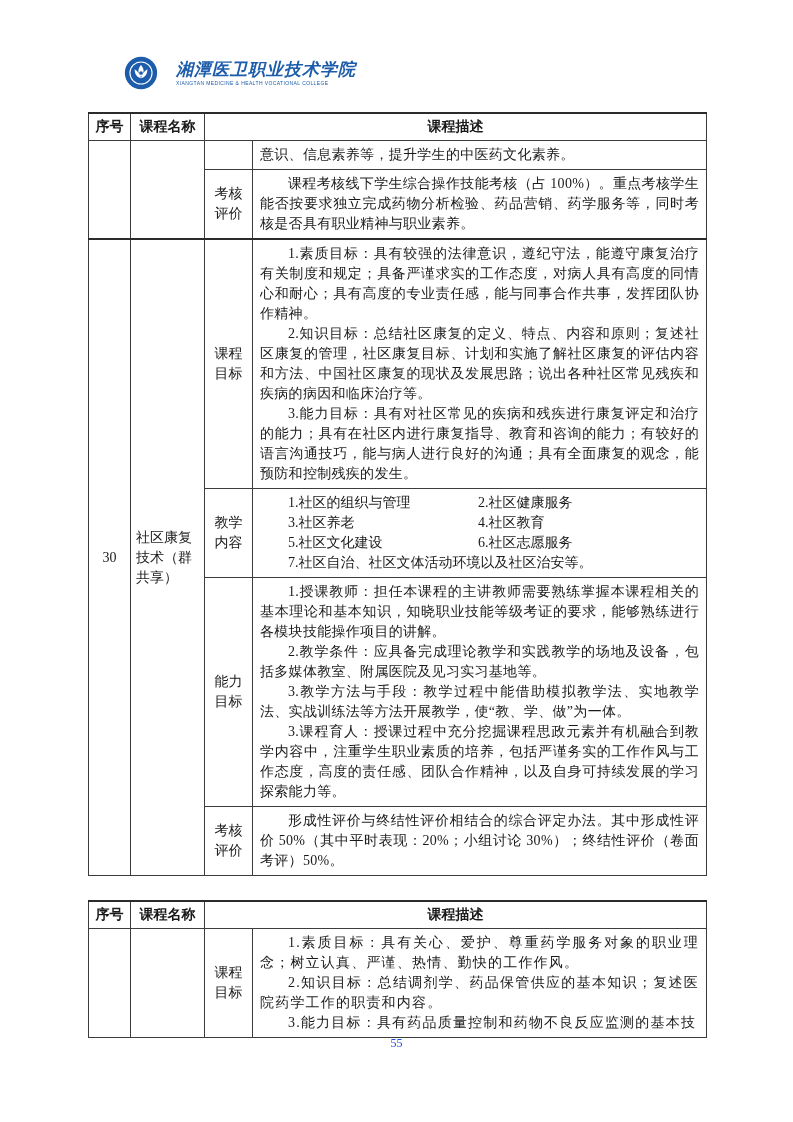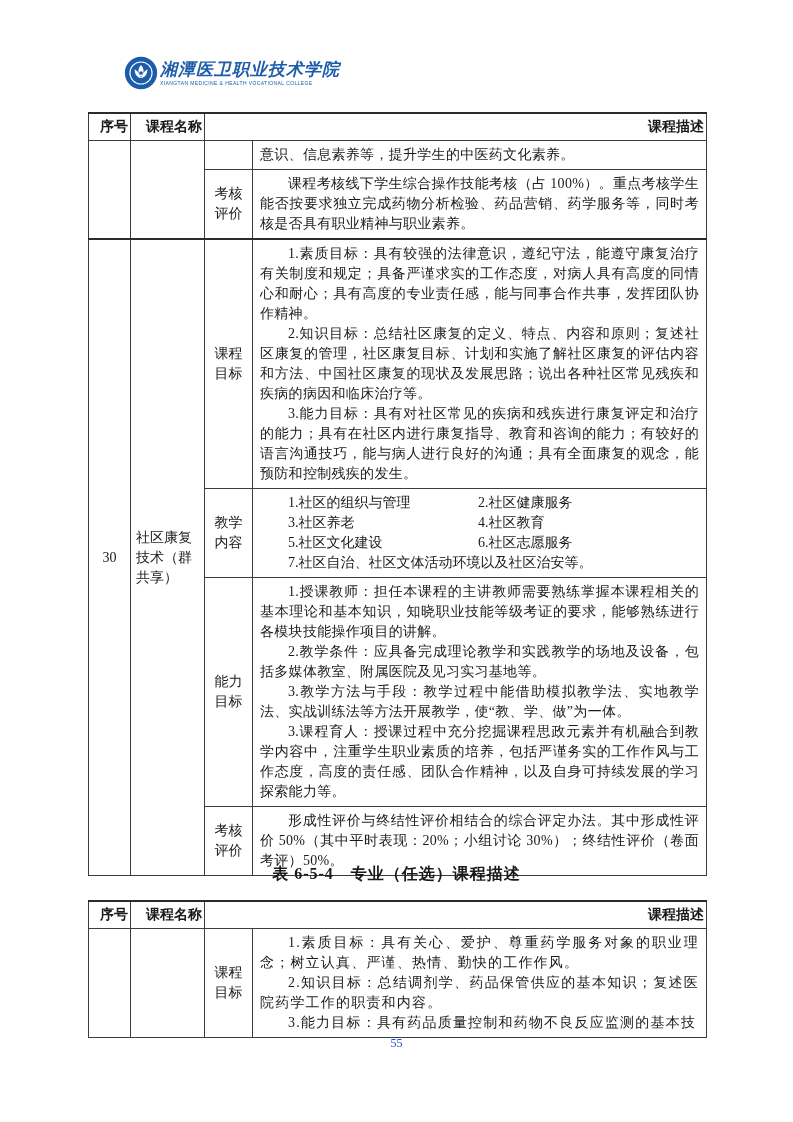--- a/index.html
+++ b/index.html
@@ -2,41 +2,41 @@
 <html><head>
 <meta charset="utf-8">
 <style>
   html,body { margin:0; padding:0; background:#fff; }
   .page {
     position:relative; width:793px; height:1122px; background:#ffffff;
     font-family:"Liberation Serif", serif; color:#1a1a1a; overflow:hidden;
   }
 
   
-  .logo { position:absolute; left:124px; top:56px; display:flex; align-items:center; gap:2px; }
+  .logo { position:absolute; left:124px; top:56px; display:flex; align-items:center; gap:18px; }
   .logo-text .cn {
     font-family:"DejaVu Serif", serif; font-style:italic; font-weight:bold;
     font-size:17px; color:#1c5cab; letter-spacing:1px; line-height:19px;
   }
   .logo-text .en {
     font-family:"Liberation Sans", sans-serif; font-size:5px; color:#1c5cab;
     letter-spacing:0.4px; margin-top:1px;
   }
 
   
   .desc-table {
     position:absolute; left:88px; width:618px;
     border-collapse:collapse; table-layout:fixed;
     font-size:14px; line-height:20px;
   }
   .t1 { top:112px; }
   .t2 { top:900px; }
   .desc-table td, .desc-table th { border:1px solid #3c3c3c; vertical-align:middle; }
   .desc-table { border-top:2px solid #2b2b2b; }
-  .head th { height:26px; font-weight:bold; text-align:right; font-size:14px; padding:0 2px; }
+  .head th { height:26px; font-weight:bold; text-align:center; font-size:14px; padding:0 2px; }
   .group-sep td { border-top:2px solid #2b2b2b; }
 
   .c-no   { text-align:center; }
   .c-name { text-align:left; padding:3px 5px; vertical-align:middle; }
   .c-label{ text-align:center; padding:3px 6px; }
   .c-content { padding:4px 7px; text-align:justify; vertical-align:top; }
   .c-content p { margin:0; text-indent:2em; letter-spacing:0.3px; }
   .c-content p.noindent { text-indent:0; }
   .t2 .c-content p { letter-spacing:1.2px; }
 
@@ -137,21 +137,20 @@
 
     <tr>
       <td class="c-label">考核评价</td>
       <td class="c-content">
         <p>形成性评价与终结性评价相结合的综合评定办法。其中形成性评价 50%（其中平时表现：20%；小组讨论 30%）；终结性评价（卷面考评）50%。</p>
       </td>
     </tr>
   </tbody>
     </table>
 
-  <div class="t2-title">表 6-5-4　专业（任选）课程描述</div>
 
   <table class="desc-table t2">
     <colgroup>
         <col style="width:42px">
         <col style="width:74px">
         <col style="width:48px">
         <col style="width:454px">
       </colgroup>
     <tbody>
         <tr class="head">

